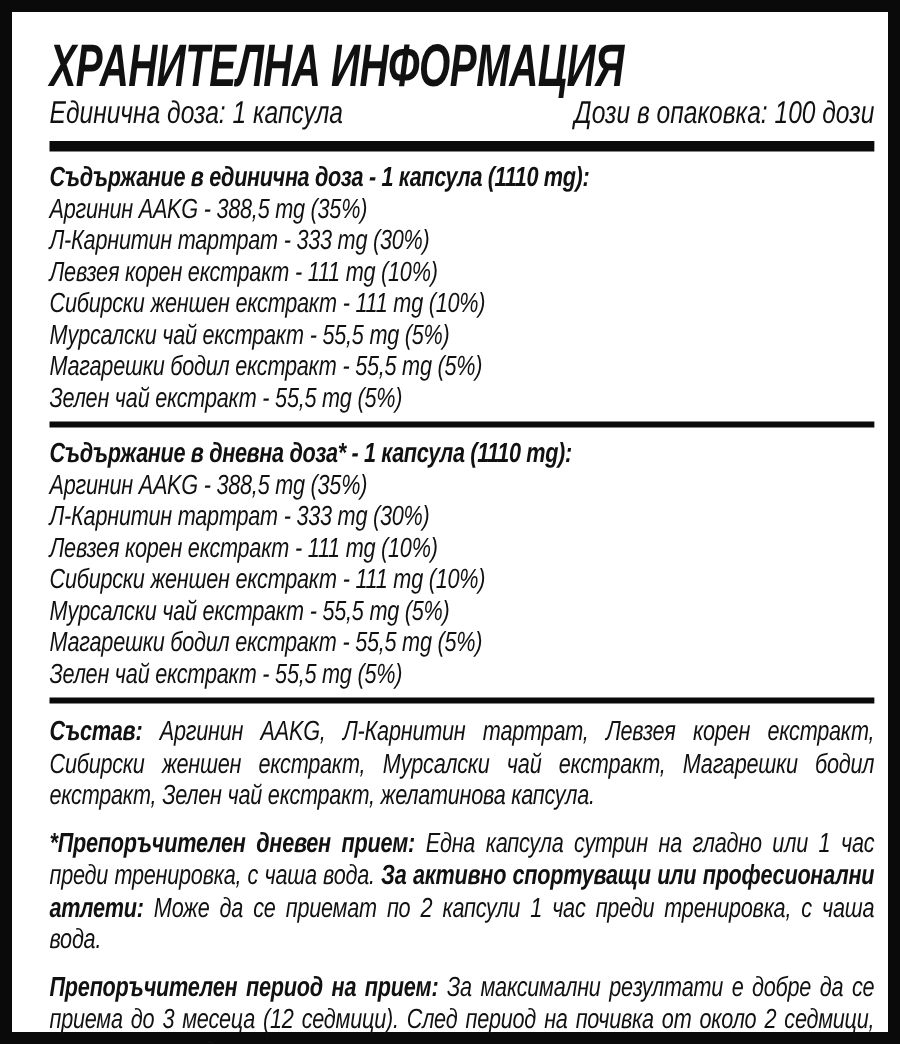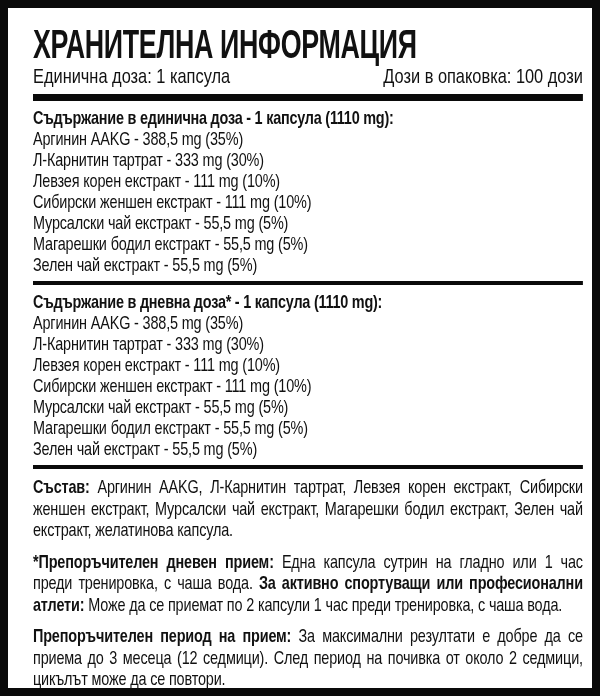--- a/index.html
+++ b/index.html
@@ -1,19 +1,19 @@
 <!DOCTYPE html>
 <html><head>
   <meta charset="utf-8">
   <style>
     html, body { margin: 0; padding: 0; background: #ffffff; }
     body { width: 600px; height: 696px; position: relative; overflow: hidden; }
     .frame {
       position: absolute; left: 0; top: 0; width: 600px; height: 696px;
-      box-sizing: border-box; border: 8px solid #0a0a0a; background: #ffffff;
+      box-sizing: border-box; border: 8px solid #0a0a0a; background: #ffffff; font-style: italic;
     }
     .scaler {
       position: absolute; left: 25px; top: 14px;
       width: 705px;
       transform-origin: 0 0;
       transform: scaleX(0.78);
       font-family: "Liberation Sans", sans-serif;
       color: #111111;
     }
     .title {

